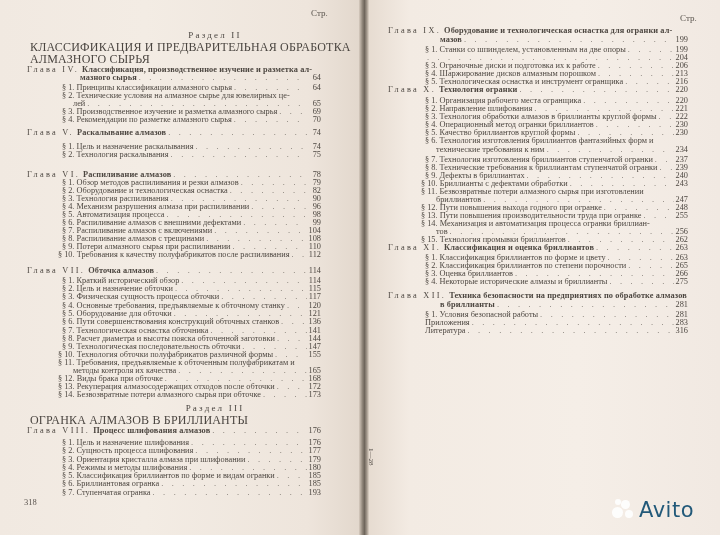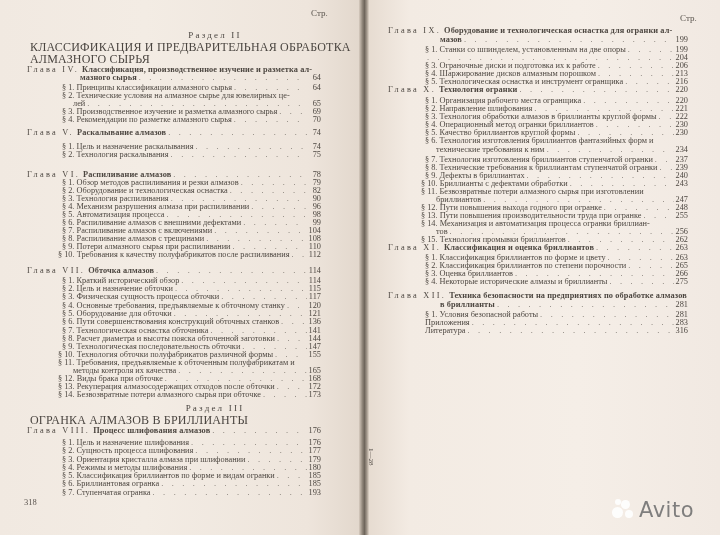--- a/index.html
+++ b/index.html
@@ -19,21 +19,21 @@
   .row .ch{letter-spacing:2.3px;margin-right:3px;}
   .row .ttl-b{font-weight:bold;letter-spacing:0.1px;}
   .row .dots{flex:1;overflow:hidden;white-space:nowrap;letter-spacing:3.2px;margin:0 2px;color:#6a645d;}
   .row .dots::after{content:". . . . . . . . . . . . . . . . . . . . . . . . . . . . . . . . . . . . . . . . . . . . . . . . . . . . . . . . . . . . . . . . . . . . . . . . .";}
   .row .pg{white-space:nowrap;min-width:12px;text-align:right;}
   .folio{font-size:8.5px;color:#5a544e;}
   .sig{font-size:7px;transform:rotate(90deg);transform-origin:left top;color:#4d4741;}
   .avito{position:absolute;left:612px;top:498px;display:flex;align-items:center;gap:3px;opacity:.9;}
   .avito .dots3{position:relative;width:24px;height:22px;}
   .avito .dots3 span{position:absolute;border-radius:50%;background:#fff;}
-  .avito .word{font-family:"DejaVu Sans","Liberation Sans",sans-serif;font-size:21px;color:#737373;letter-spacing:0.5px;}
+  .avito .word{font-family:"DejaVu Sans","Liberation Sans",sans-serif;font-size:21px;color:#0c4a6e;letter-spacing:0.5px;}
 </style>
 </head>
 <body>
 
 <div id="left" class="page"></div>
 <div id="right" class="page"></div>
 <div id="spine"></div>
 
 <div id="content">
     <div class="abs str" style="left: 311px; top: 8px;">Стр.</div>

